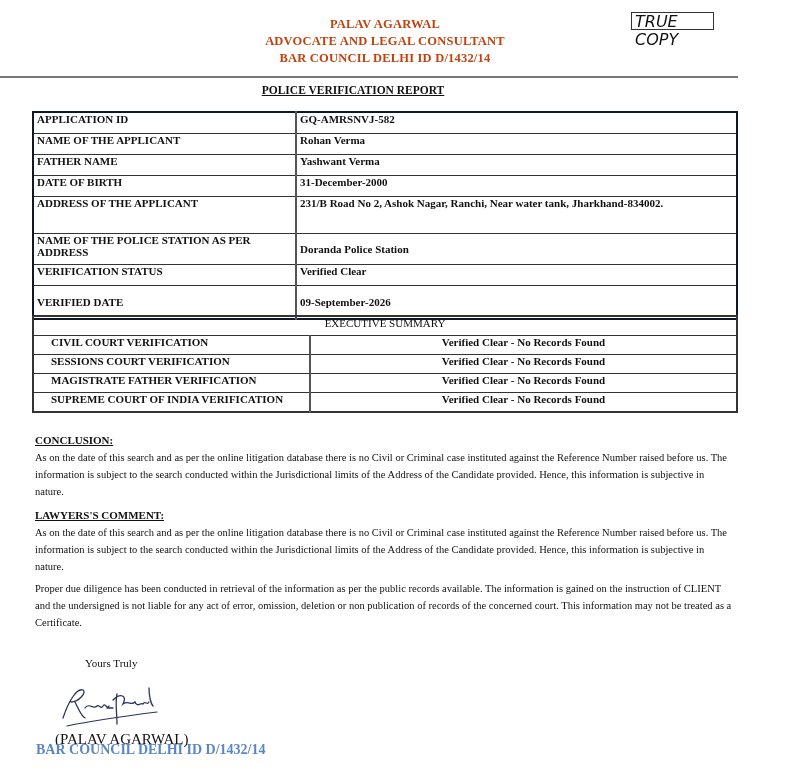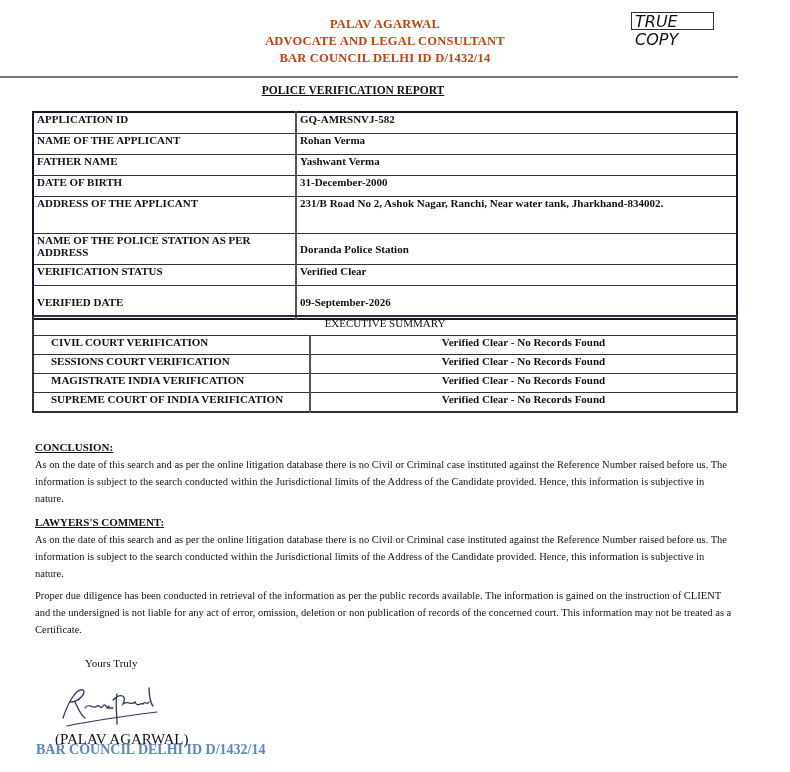--- a/index.html
+++ b/index.html
@@ -23,21 +23,21 @@
   .t1 td.v { font-weight: bold; }
   .t1 tr { height: 21px; }
   .t1 tr.tall { height: 37px; }
   .t1 tr.tall2 { height: 31px; }
   .t1 tr.mid td.v { vertical-align: middle; }
   .t2 { top: 315px; border: 2px solid #333; }
   .t2 td { height: 18px; }
   .t2 td.k { width: 255px; font-weight: bold; border-right: 2px solid #555; padding-left: 17px; }
   .t2 td.v { font-weight: bold; text-align: center; }
   .t2 td.head { text-align: center; font-weight: normal; }
-  .section { position: absolute; left: 35px; width: 700px; font-size: 10.5px; line-height: 17px; margin-top: 7px; }
+  .section { position: absolute; left: 35px; width: 700px; font-size: 10.5px; line-height: 17px; }
   .section .h { font-weight: bold; text-decoration: underline; font-size: 11px; }
   .sec1 { top: 432px; }
   .sec2 { top: 507px; }
   .sec3 { top: 580px; }
   .yours { position: absolute; left: 85px; top: 657px; font-size: 11px; }
   .sig { position: absolute; left: 55px; top: 680px; width: 110px; height: 50px; }
   .sig-name { position: absolute; left: 55px; top: 731px; font-size: 15px; }
   .bar-id { position: absolute; left: 36px; top: 742px; font-size: 14px; font-weight: bold; color: #5b86c5; }
 </style>
 </head>
@@ -95,21 +95,21 @@
   </tr>
   <tr>
     <td class="k">CIVIL COURT VERIFICATION</td>
     <td class="v">Verified Clear - No Records Found</td>
   </tr>
   <tr>
     <td class="k">SESSIONS COURT VERIFICATION</td>
     <td class="v">Verified Clear - No Records Found</td>
   </tr>
   <tr>
-    <td class="k">MAGISTRATE INDIA VERIFICATION</td>
+    <td class="k">MAGISTRATE FATHER VERIFICATION</td>
     <td class="v">Verified Clear - No Records Found</td>
   </tr>
   <tr>
     <td class="k">SUPREME COURT OF INDIA VERIFICATION</td>
     <td class="v">Verified Clear - No Records Found</td>
   </tr>
 </tbody>
   </table>
 
 <div class="section sec1">

